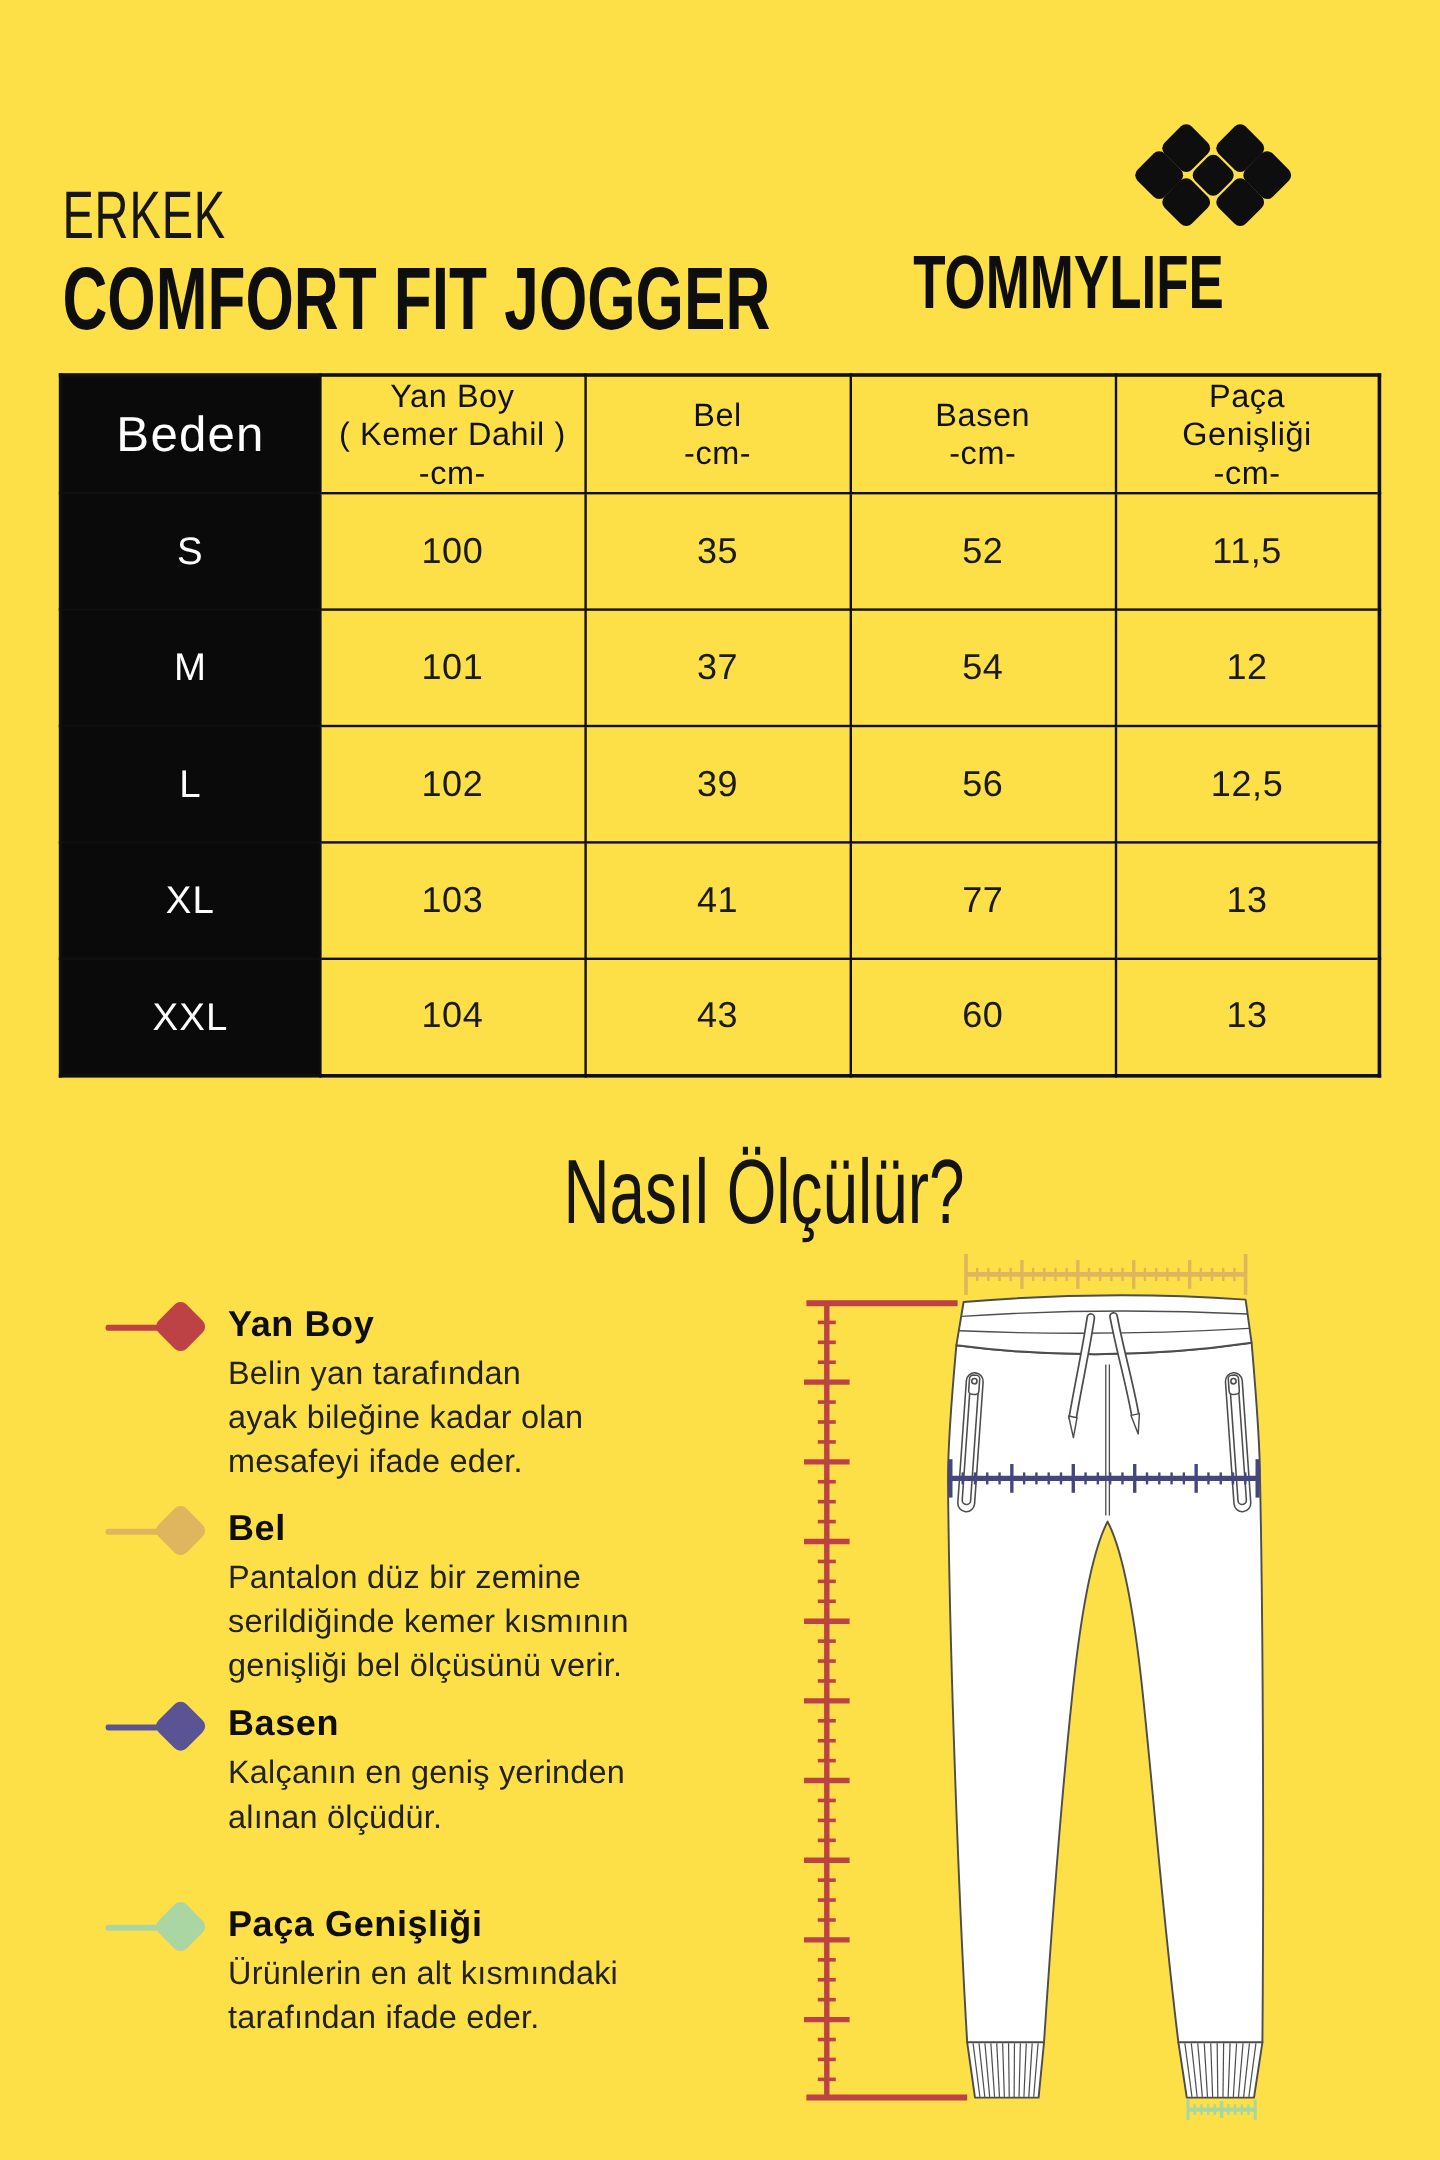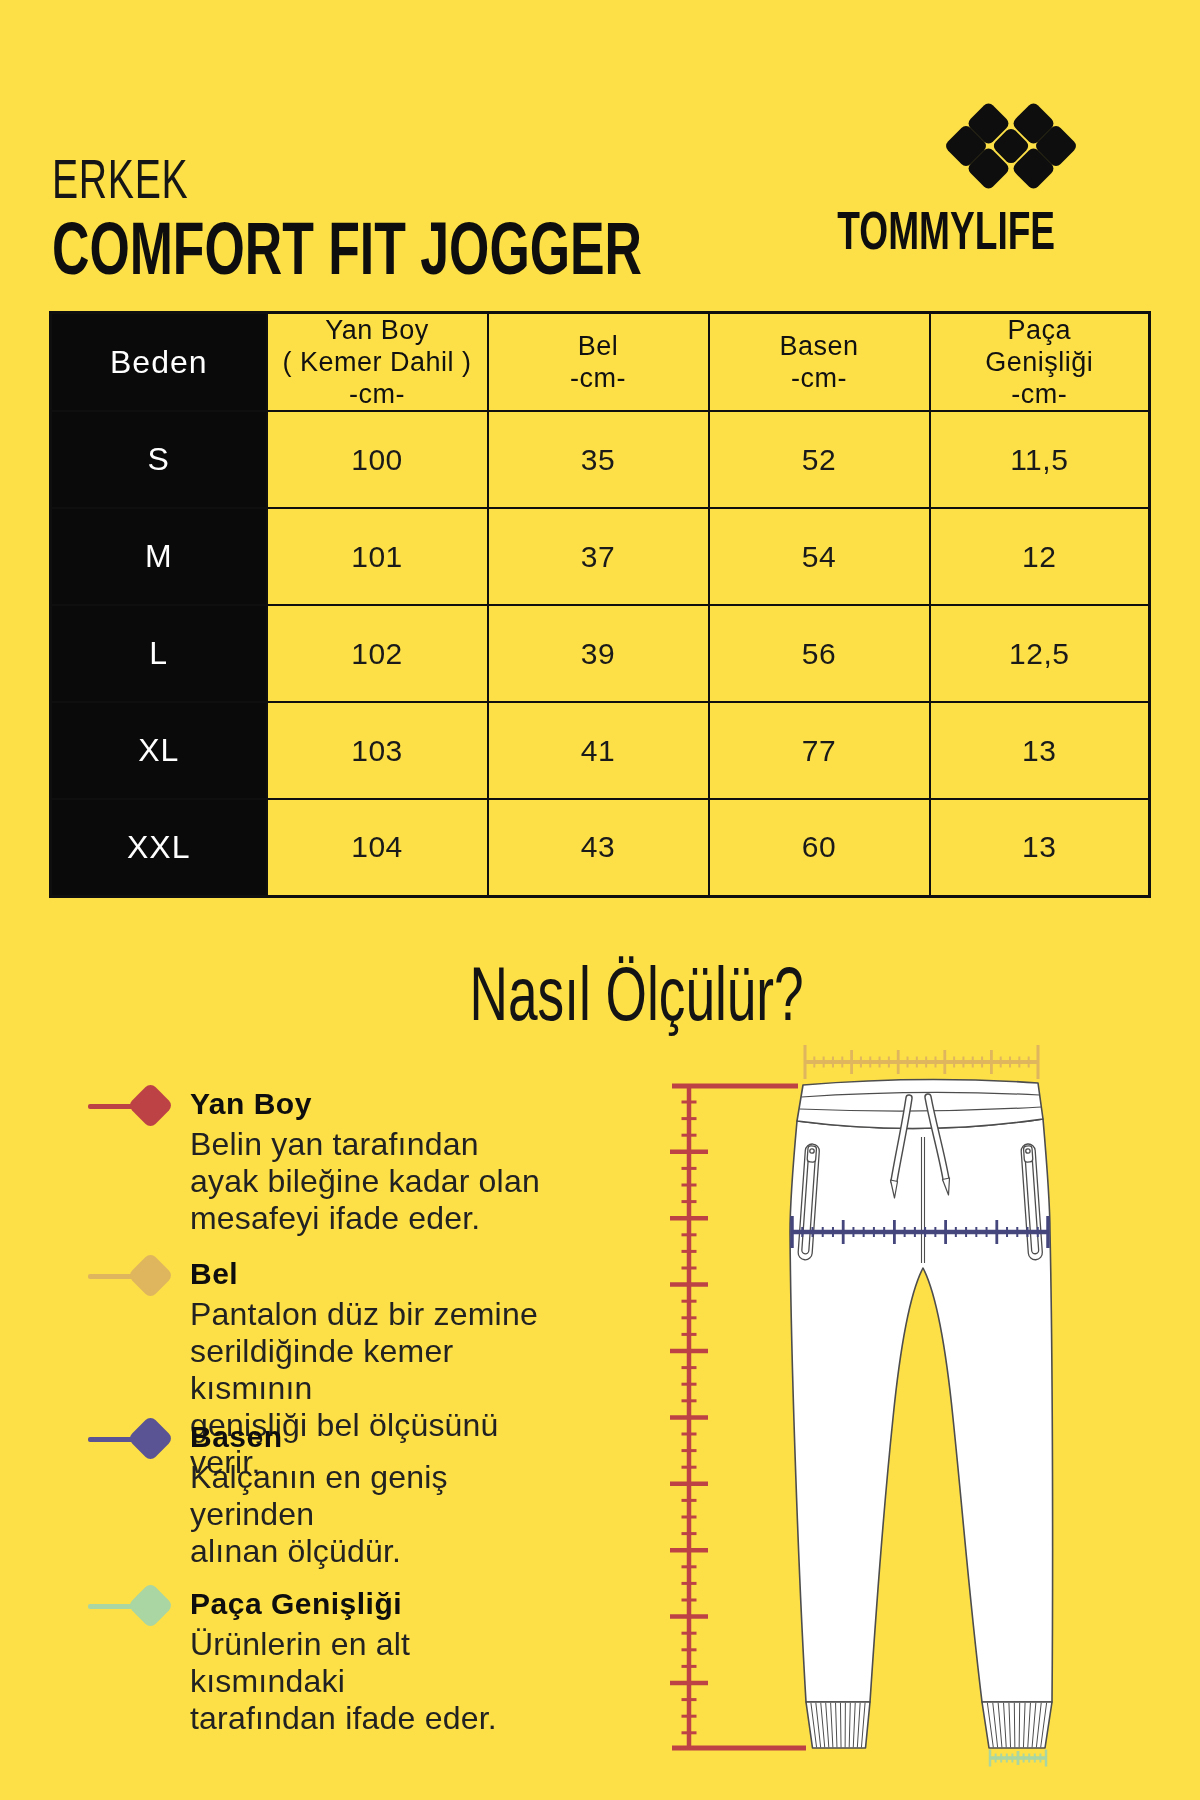--- a/index.html
+++ b/index.html
@@ -13,58 +13,58 @@
   .category {
     position:absolute; left:52px; top:146px; font-size:56px; font-weight:400;
     letter-spacing:1px; color:#161616;
   }
   .product-title {
     position:absolute; left:52px; top:206px; font-size:74px; font-weight:700;
     letter-spacing:0px; color:#0e0e0e;
   }
   .brand-logo { position:absolute; left:930px; top:90px; }
   .brand-name {
-    position:absolute; left:650px; top:200px; width:500px; text-align:center;
-    font-size:53px; font-weight:700; color:#0e0e0e;
+    position:absolute; left:650px; top:200px; width:500px; text-align:left;
+    font-size:63px; font-weight:700; color:#0e0e0e;
   }
   .brand-name .cond { transform-origin:right center; }
 
   
   .size-table {
     position:absolute; left:49px; top:311px; width:1099px;
     border-collapse:collapse; table-layout:fixed;
     border:3px solid #0f0f0f;
   }
   .size-table th, .size-table td {
     border:2px solid #0f0f0f; text-align:center; vertical-align:middle;
     font-weight:400; padding:0;
   }
   .size-table tr { height:97px; }
   .size-table .c0 { background:#0a0a0a; color:#ffffff; font-size:32px; letter-spacing:1px; }
   .size-table thead th { font-size:27px; line-height:32px; white-space:pre-line; letter-spacing:0.5px; }
-  .size-table thead .c0 { font-size:32px; }
+  .size-table thead .c0 { font-size:41px; }
   .size-table td { font-size:30px; letter-spacing:0.5px; color:#1a1a1a; }
 
   
   .htm-title {
     position:absolute; left:330px; top:950px; width:545px; text-align:right;
     font-size:76px; font-weight:400; color:#141414;
   }
   .htm-title .cond { transform-origin:center; }
 
   .legend-item { position:absolute; left:88px; width:470px; }
   .legend-marker { position:absolute; left:0; top:-3px; width:90px; height:50px; }
   .legend-line { position:absolute; left:0; top:21px; width:50px; height:5px; border-radius:2px; }
   .legend-diamond {
     position:absolute; left:46px; top:6px; width:33px; height:33px;
     transform:rotate(45deg); border-radius:7px;
   }
   .legend-content { margin-left:102px; }
   .legend-name { font-size:30px; font-weight:700; line-height:36px; letter-spacing:0.5px; color:#0e0e0e; }
-  .legend-desc { margin-top:4px; font-size:32px; line-height:37px; white-space:pre-line; color:#222; letter-spacing:0.2px; }
+  .legend-desc { margin-top:4px; font-size:27px; line-height:37px; white-space:pre-line; color:#222; letter-spacing:0.2px; }
 
   .figure-svg { position:absolute; left:660px; top:1040px; }
 </style>
 </head>
 <body>
 
 <div class="page">
 
   <div class="category">
     <span class="cond">ERKEK</span>

